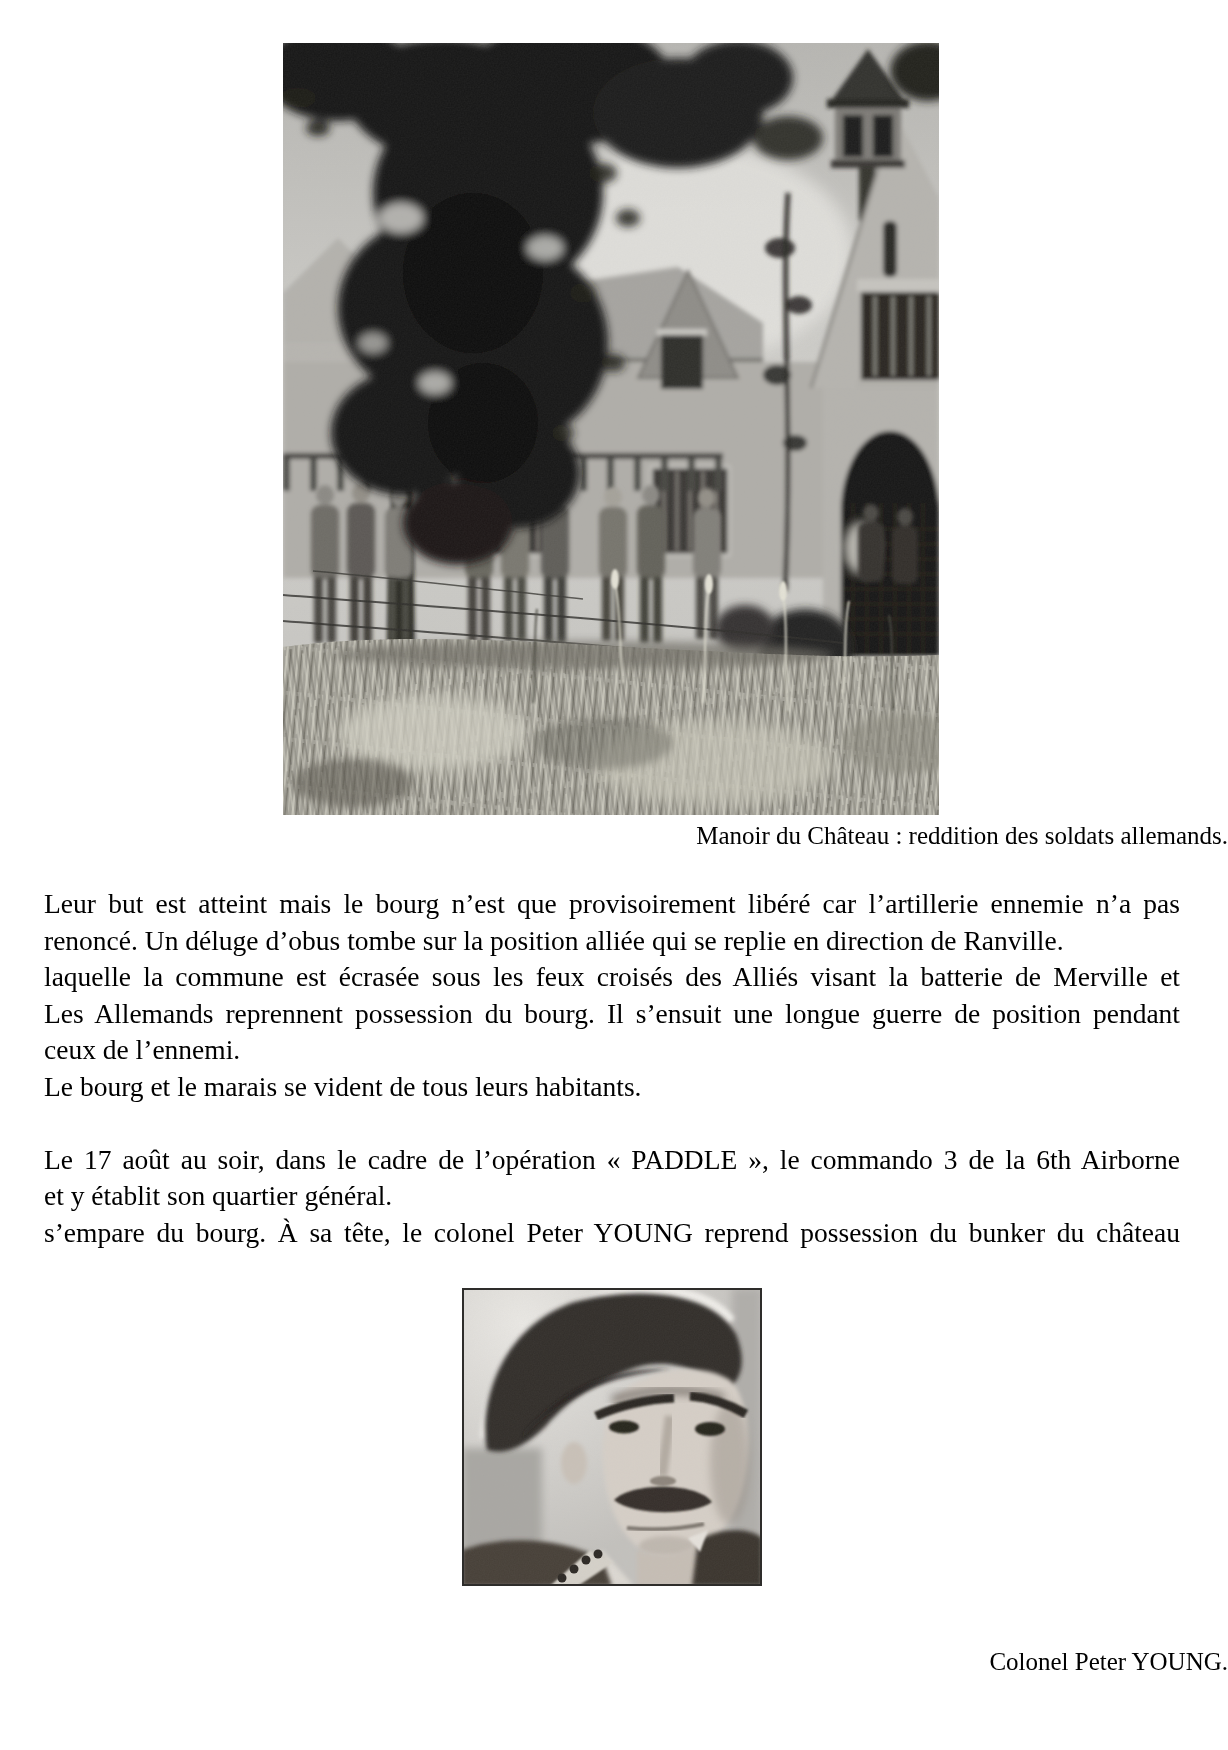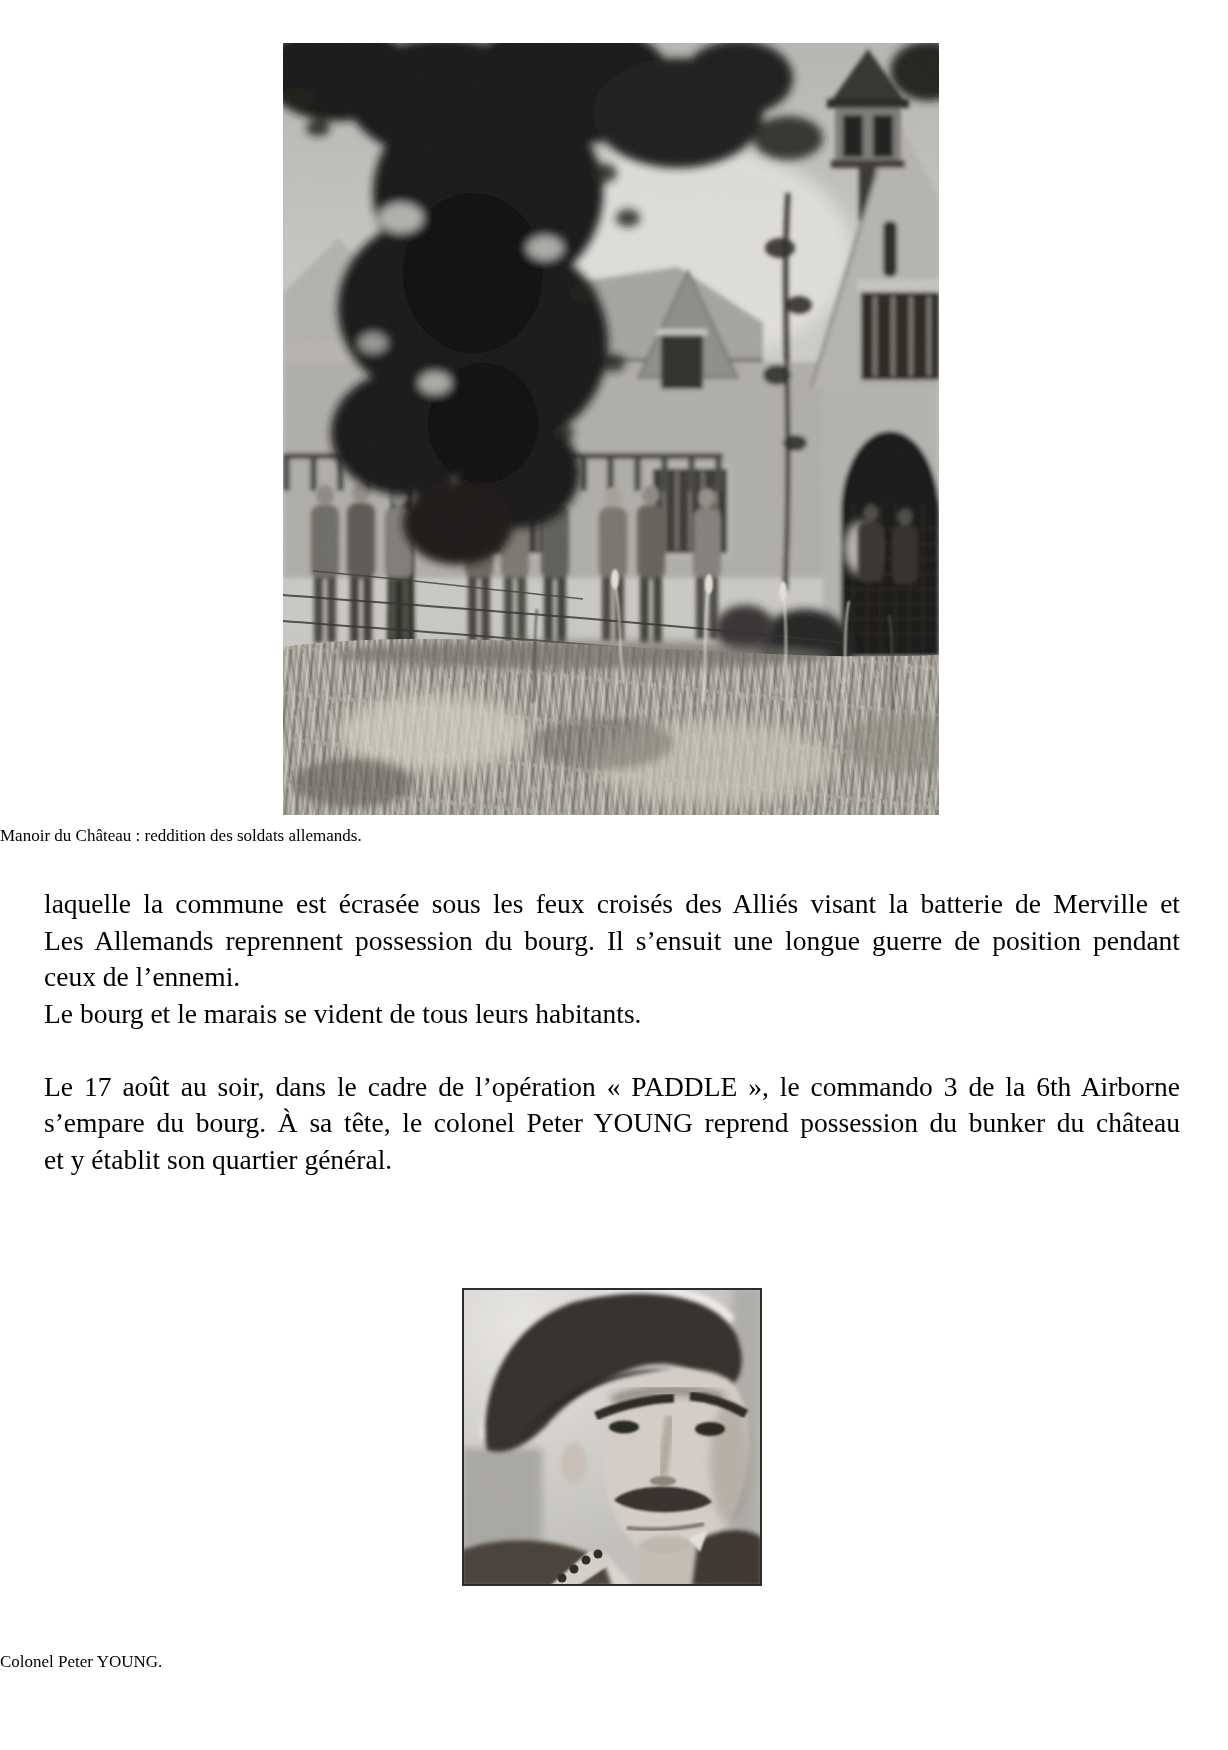--- a/index.html
+++ b/index.html
@@ -11,22 +11,22 @@
     font-family:"Liberation Serif", serif;
     color:#000000;
     overflow:hidden;
   }
   .photo{position:absolute;}
   .photo svg{display:block;}
   .caption{
     position:absolute;
     left:0;
     width:1228px;
-    text-align:left;
-    font-size:17px;
+    text-align:right;
+    font-size:25px;
     line-height:30px;
     color:#000000;
   }
   #caption-manor{top:821px;}
   #caption-young{top:1647px;}
   .bodytext{
     position:absolute;
     left:44px;
     top:886px;
     width:1136px;
@@ -257,31 +257,35 @@
       </g>
 
       <rect width="656" height="772" filter="url(#m-grain)" opacity="0.5"></rect>
     </svg>
   </div>
 
   <div class="caption" id="caption-manor">Manoir du Château : reddition des soldats allemands.</div>
 
   <div class="bodytext">
     <div class="para">
+        <div class="line">Leur but est atteint mais le bourg n’est que provisoirement libéré car l’artillerie ennemie n’a pas</div>
+        <div class="line last">renoncé. Un déluge d’obus tombe sur la position alliée qui se replie en direction de Ranville.</div>
+      </div>
+    <div class="para">
         <div class="line">laquelle la commune est écrasée sous les feux croisés des Alliés visant la batterie de Merville et</div>
         <div class="line">Les Allemands reprennent possession du bourg. Il s’ensuit une longue guerre de position pendant</div>
         <div class="line last">ceux de l’ennemi.</div>
       </div>
     <div class="para">
         <div class="line last">Le bourg et le marais se vident de tous leurs habitants.</div>
       </div>
     <div class="para gap">
         <div class="line">Le 17 août au soir, dans le cadre de l’opération « PADDLE », le commando 3 de la 6th Airborne</div>
+        <div class="line last">et y établit son quartier général.</div>
         <div class="line">s’empare du bourg. À sa tête, le colonel Peter YOUNG reprend possession du bunker du château</div>
-        <div class="line last">et y établit son quartier général.</div>
       </div>
   </div>
 
   <div class="photo" style="left:462px;top:1288px;width:300px;height:298px;">
     <svg viewBox="0 0 300 298" width="300" height="298" aria-hidden="true">
       <defs>
         <radialGradient id="p-bgl" cx="0.2" cy="0.12" r="0.8">
           <stop offset="0" stop-color="#eae8e4"></stop>
           <stop offset="0.5" stop-color="#d5d3cf"></stop>
           <stop offset="1" stop-color="#c3c1bd"></stop>

